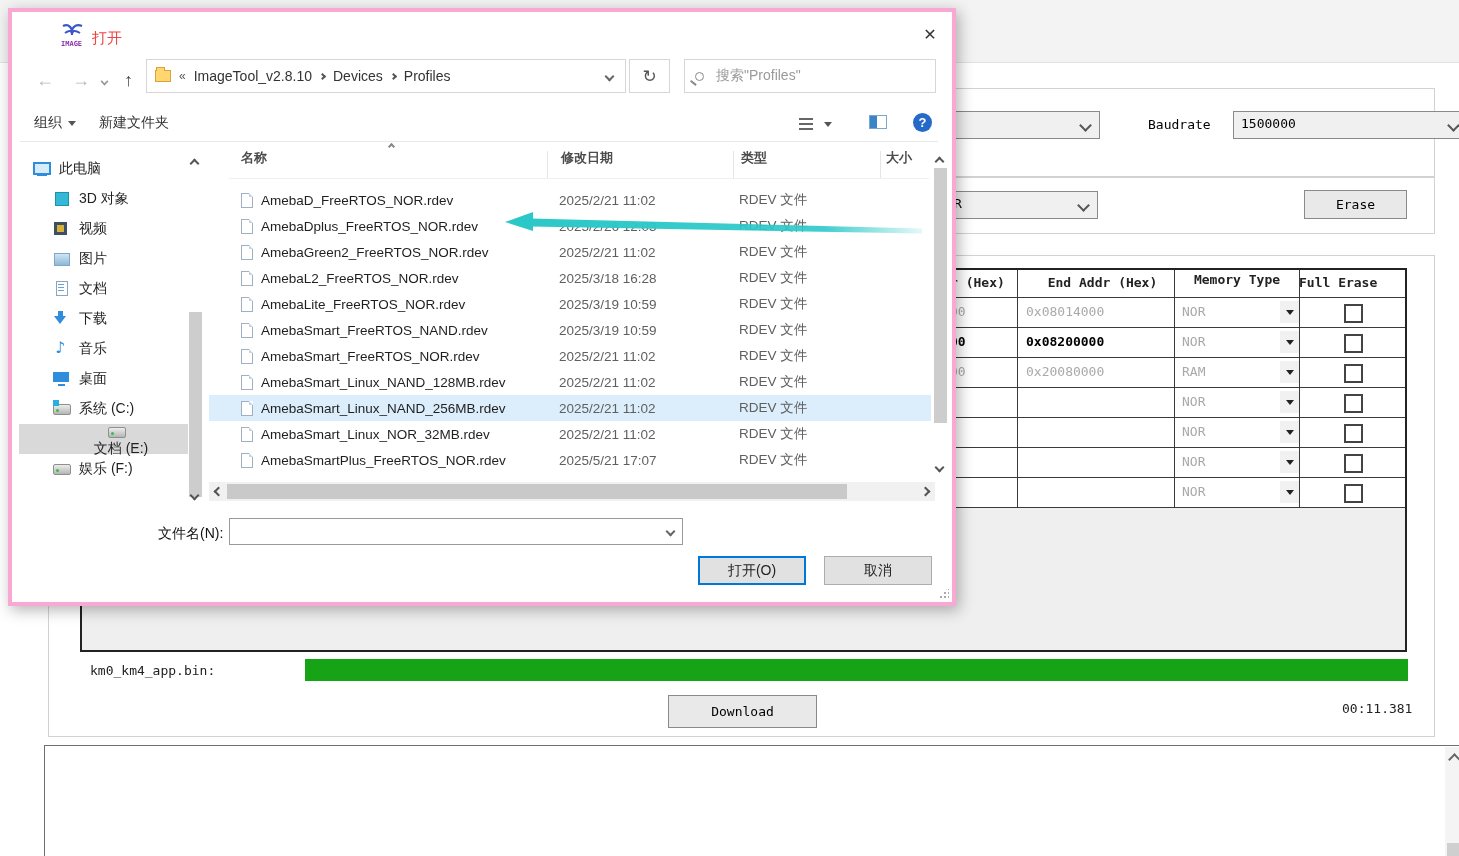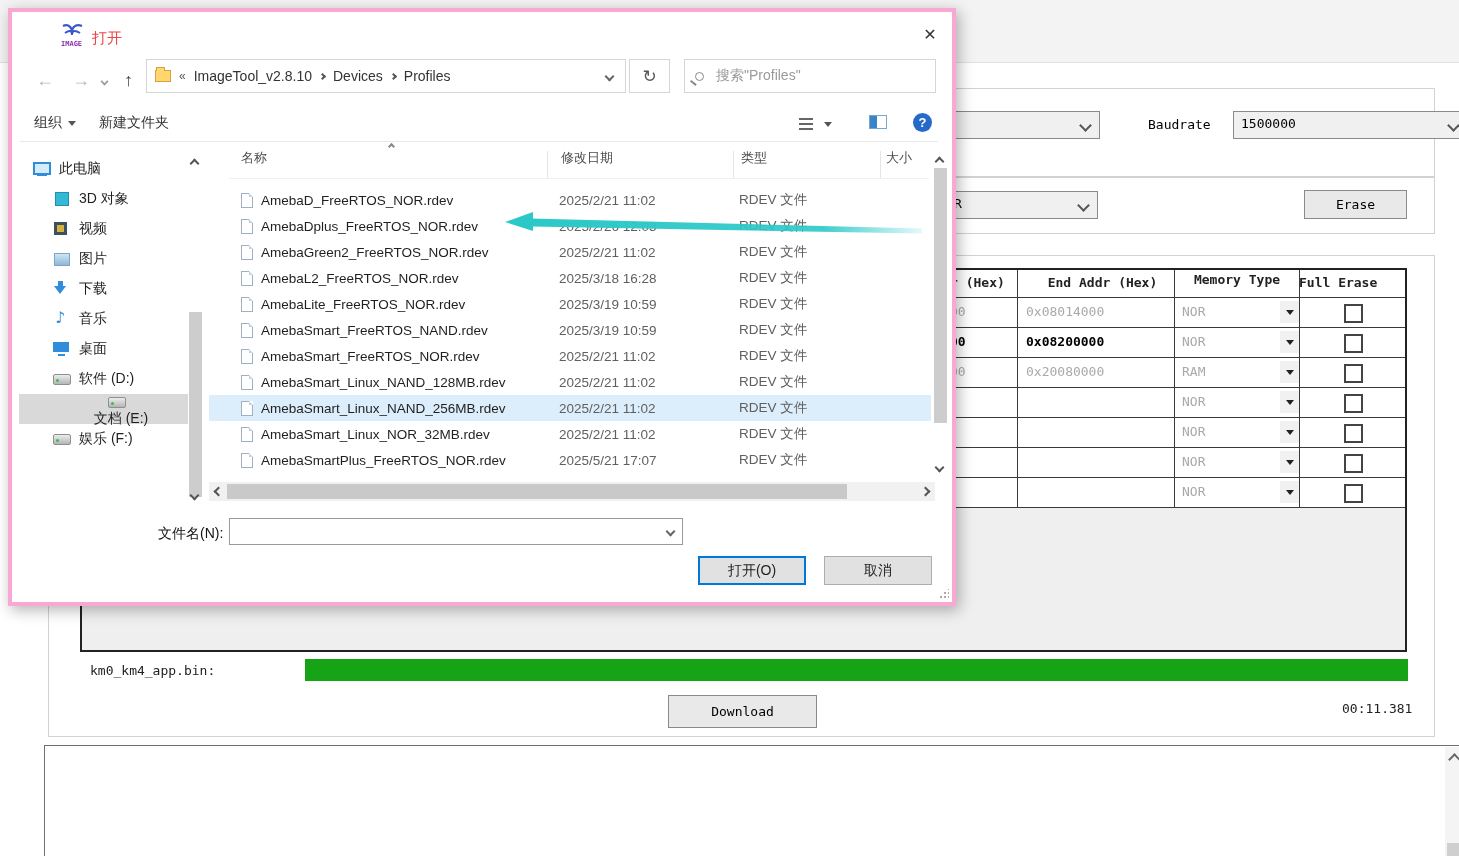--- a/index.html
+++ b/index.html
@@ -92,21 +92,21 @@
   .ico-drive::before,.ico-drivesys::before{content:"";position:absolute;left:0;top:3px;width:16px;height:9px;border-radius:2px;background:linear-gradient(#ececec,#b5b5b5);border:1px solid #8f8f8f;}
   .ico-drive::after,.ico-drivesys::after{content:"";position:absolute;left:3px;top:8px;width:3px;height:3px;border-radius:50%;background:#35c046;}
   .ico-drivesys .win{position:absolute;left:0;top:-1px;width:6px;height:6px;background:
       linear-gradient(90deg,#29aee3 0 45%,transparent 45% 55%,#29aee3 55%);}
   .ficon{position:relative;display:inline-block;width:12px;height:15px;background:#fff;border:1px solid #9fb0c4;margin-right:8px;flex:none;}
   .ficon::after{content:"";position:absolute;right:-1px;top:-1px;border-left:4px solid #c6d2e0;border-top:4px solid #fff;}
   .folder{position:relative;width:16px;height:12px;background:#ffd76e;border:1px solid #d9a33c;flex:none;}
   .folder::before{content:"";position:absolute;left:0;top:-4px;width:7px;height:3px;background:#ffd76e;border:1px solid #d9a33c;border-bottom:none;}
 
   
-  .flist-head{position:absolute;top:137px;color:#4c4c4c;font-size:13px;}
+  .flist-head{position:absolute;top:137px;color:#4c4c4c;font-size:13px;font-weight:bold;}
   .vline{position:absolute;width:1px;background:#e5e5e5;}
   .frows{position:absolute;left:197px;top:175px;width:722px;text-align:center;}
   .frow{position:relative;display:flex;align-items:center;height:26px;padding-left:32px;font-size:13.5px;}
   .frow.hl{background:#dcedfb;}
   .fname{color:#1f1f1f;white-space:nowrap;}
   .fdate{position:absolute;left:350px;color:#5f5f5f;}
   .ftype{position:absolute;left:530px;color:#5f5f5f;}
   .flist-sb{position:absolute;left:920px;top:140px;width:17px;height:330px;color:#555;}
   .flist-thumb{position:absolute;left:2px;top:16px;width:13px;height:255px;background:#cdcdcd;}
   .hsb{position:absolute;left:197px;top:470px;width:726px;height:19px;background:#f1f1f1;color:#555;}
@@ -347,34 +347,40 @@
         </div>
         <div class="sitem ind1">
           <span class="ico ico-video"><span class="win"></span></span>
           <span>视频</span>
         </div>
         <div class="sitem ind1">
           <span class="ico ico-pics"><span class="win"></span></span>
           <span>图片</span>
         </div>
         <div class="sitem ind1">
+          <span class="ico ico-docs"><span class="win"></span></span>
+          <span>文档</span>
+        </div>
+        <div class="sitem ind1">
           <span class="ico ico-down"><span class="win"></span></span>
           <span>下载</span>
         </div>
         <div class="sitem ind1">
           <span class="ico ico-music"><span class="win"></span></span>
           <span>音乐</span>
         </div>
         <div class="sitem ind1">
           <span class="ico ico-desktop"><span class="win"></span></span>
           <span>桌面</span>
         </div>
         <div class="sitem ind1">
-          <span class="ico ico-drive"><span class="win"></span></span>
-          <span>软件 (D:)</span>
+          <span class="ico ico-drivesys">
+            <span class="win"></span>
+          </span>
+          <span>系统 (C:)</span>
         </div>
         <div class="sitem sel ind1">
           <span class="ico ico-drive"><span class="win"></span></span>
           <span>文档 (E:)</span>
         </div>
         <div class="sitem ind1">
           <span class="ico ico-drive"><span class="win"></span></span>
           <span>娱乐 (F:)</span>
         </div>
       </div>

